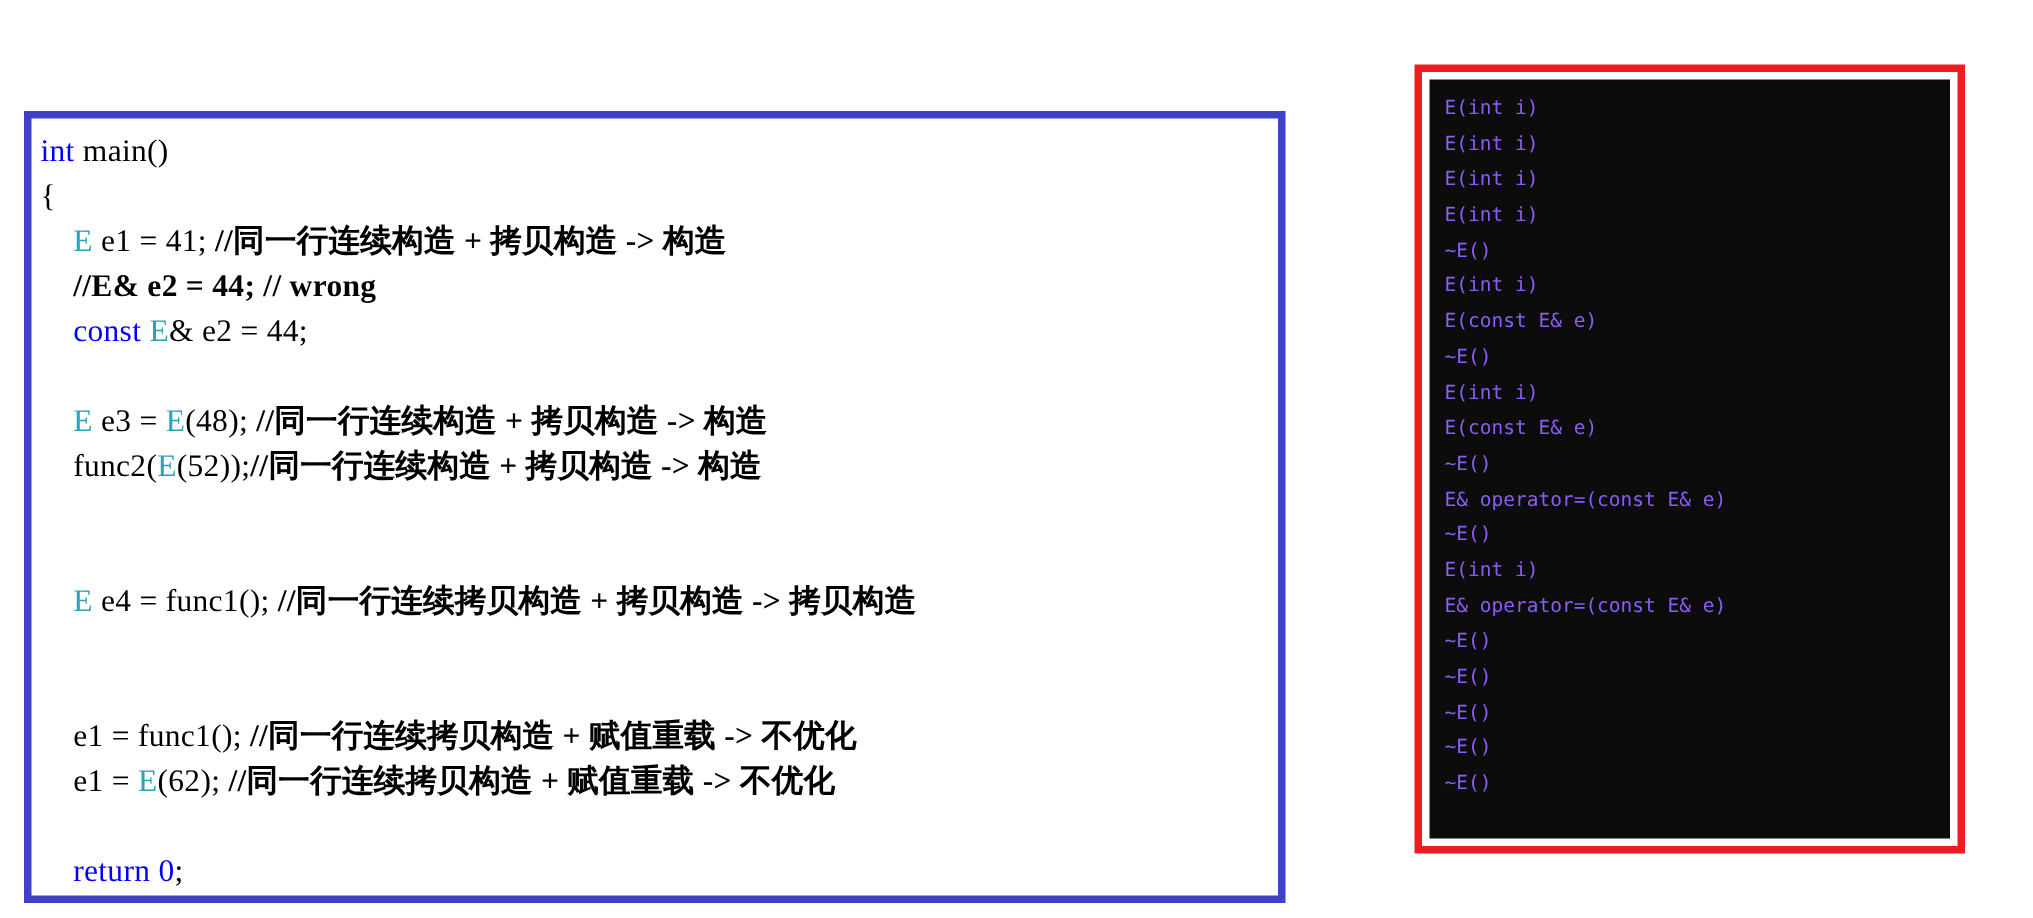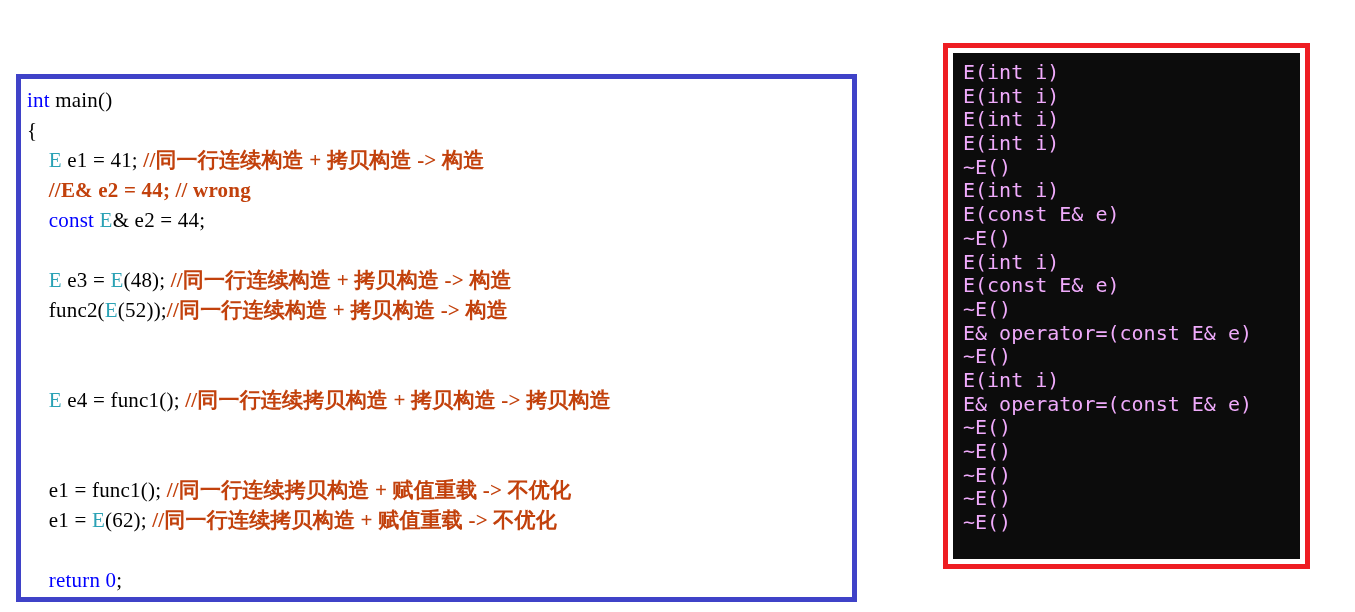--- a/index.html
+++ b/index.html
@@ -39,21 +39,21 @@
     letter-spacing: 0.2px;
   }
   .code-line {
     white-space: pre;
     height: 30px;
     line-height: 30px;
   }
   .code-line.blank { height: 30px; }
   .tok-kw   { color: #0000ff; }
   .tok-type { color: #2ba2b5; }
-  .tok-cmt  { color: #c2410c; font-weight: bold; }
+  .tok-cmt  { color: #000000; font-weight: bold; }
   .tok-plain{ color: #000000; }
 
   
   #console-panel {
     position: absolute;
     left: 943px;
     top: 43px;
     width: 367px;
     height: 526px;
     border: 5px solid #ee1d22;
@@ -68,23 +68,23 @@
     background: #0c0c0c;
     box-sizing: border-box;
     padding: 8px 0 0 10px;
     overflow: hidden;
   }
   #console-lines {
     margin: 0;
     padding: 0;
     list-style: none;
     font-family: "DejaVu Sans Mono", "Liberation Mono", monospace;
-    font-size: 20px;
+    font-size: 13px;
     line-height: 23.7px;
-    color: #f0abfc;
+    color: #8b5cf6;
     white-space: pre;
   }
   #console-lines li {
     height: 23.7px;
     line-height: 23.7px;
     white-space: pre;
   }
 </style>
 </head>
 <body>

